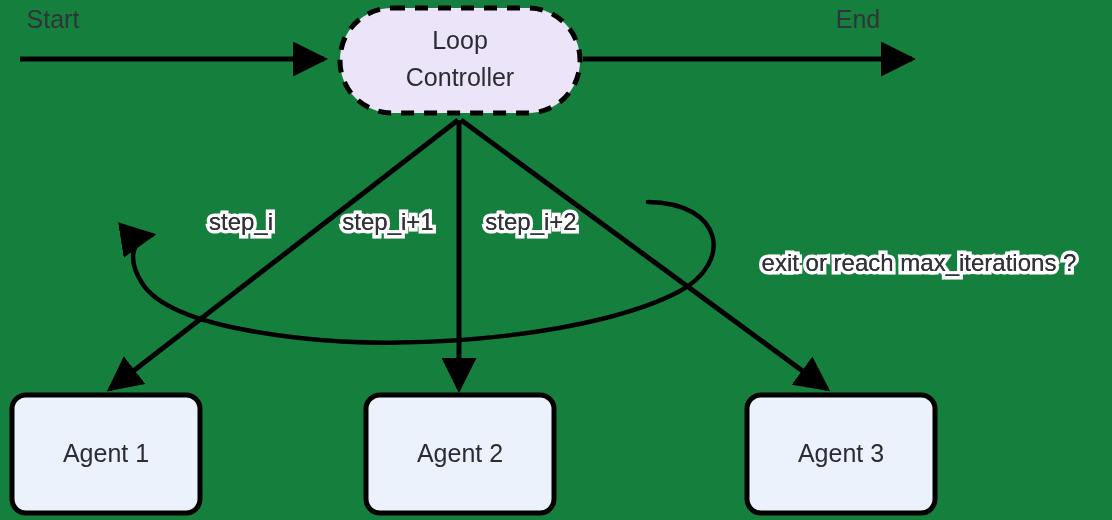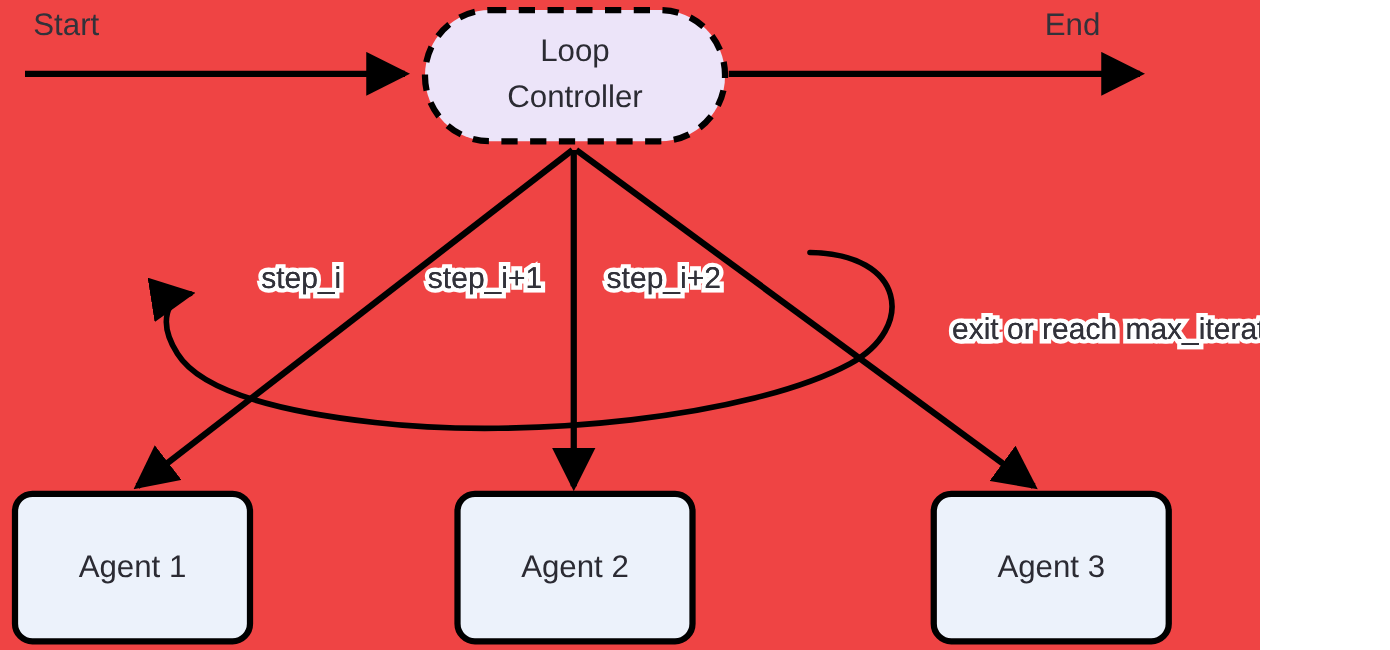--- a/index.html
+++ b/index.html
@@ -5,23 +5,23 @@
   html, body {
     margin: 0;
     padding: 0;
     background: #ffffff;
   }
   body {
     font-family: "Liberation Sans", "DejaVu Sans", sans-serif;
   }
   #diagram-root {
     position: relative;
-    width: 1008px;
+    width: 1112px;
     height: 520px;
-    background: #ef4444;
+    background: #15803d;
     overflow: hidden;
   }
   #diagram-svg {
     position: absolute;
     top: 0;
     left: 0;
     width: 1112px;
     height: 520px;
     display: block;
   }

